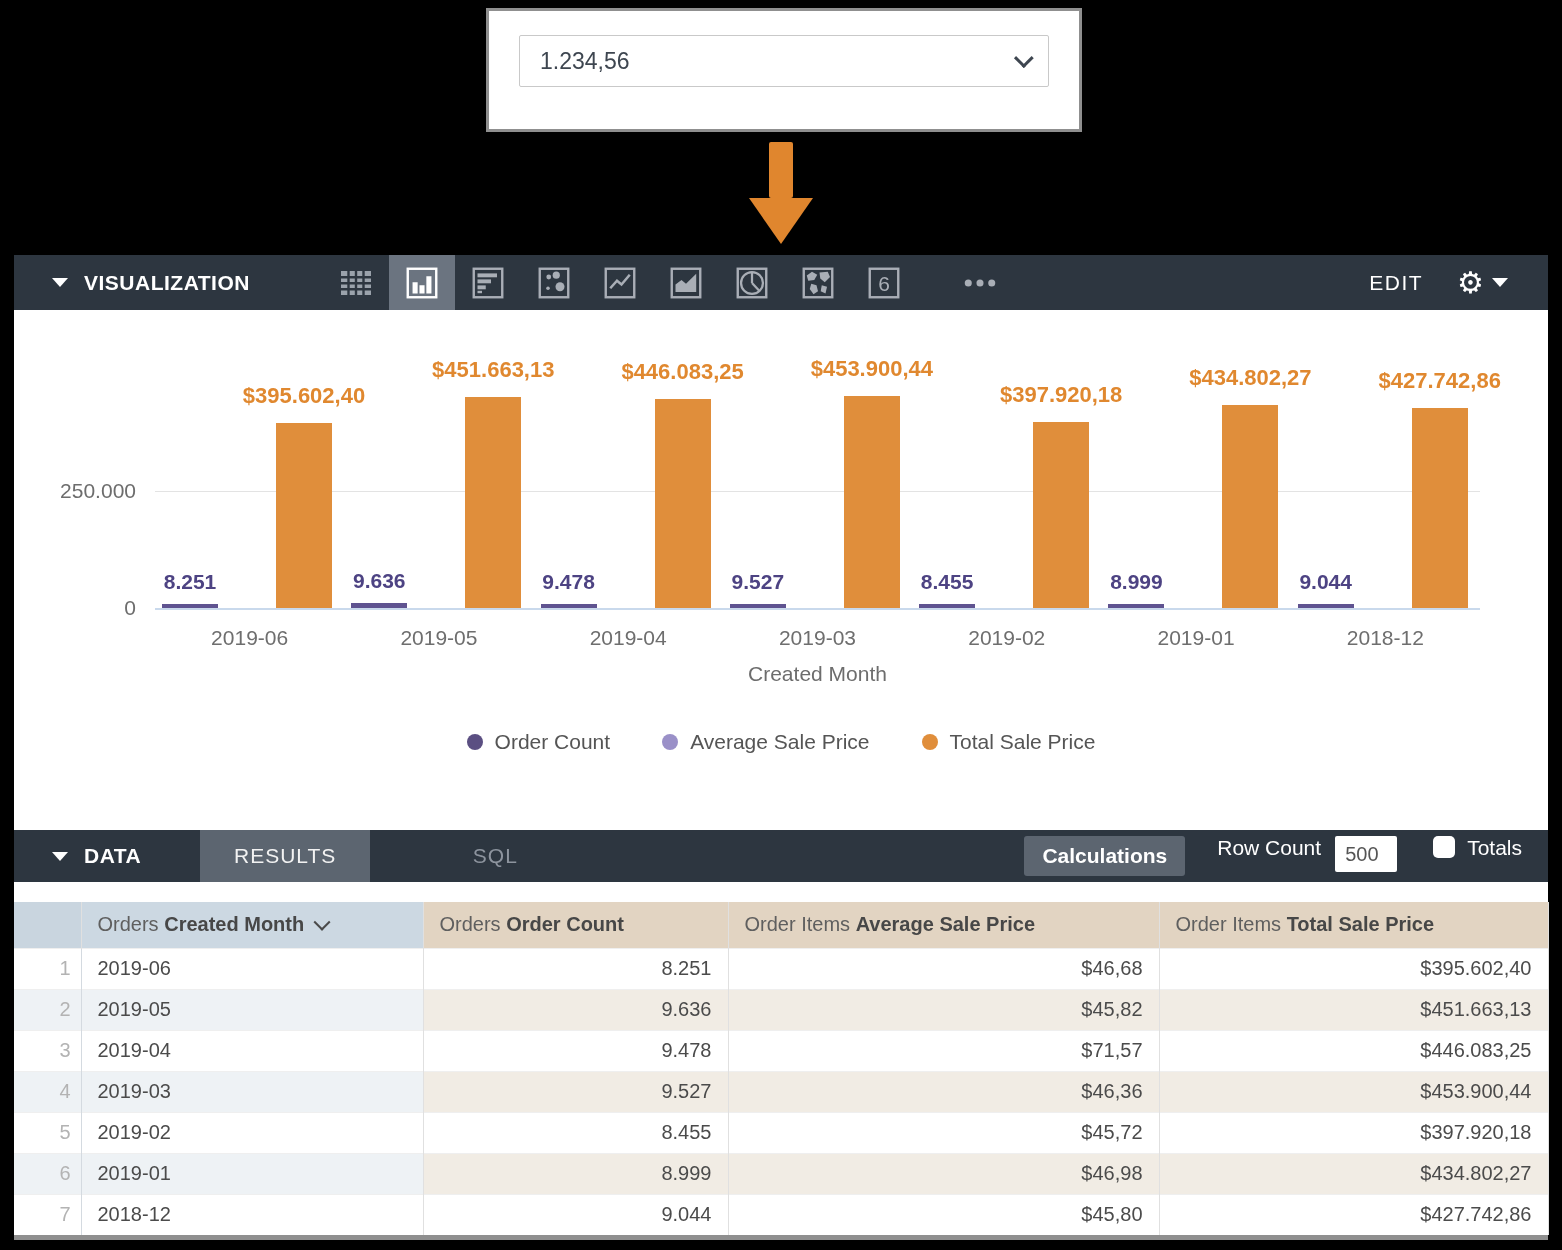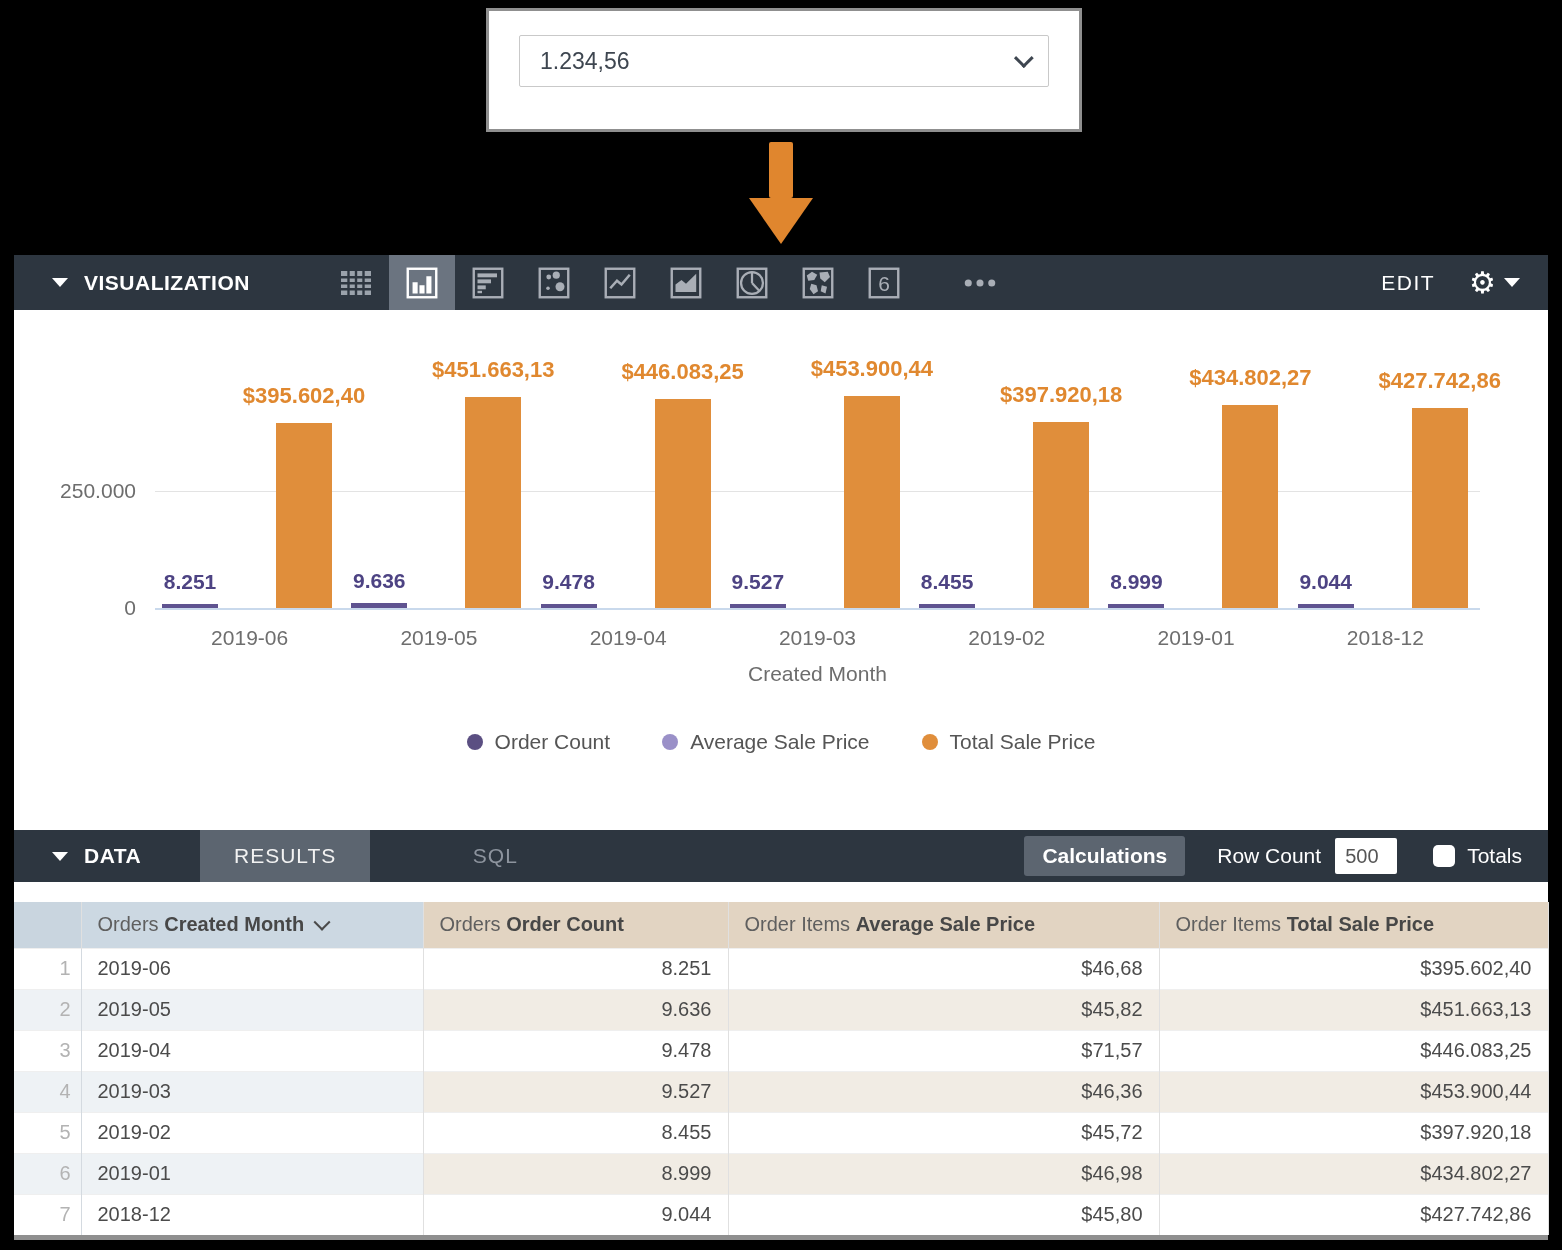--- a/index.html
+++ b/index.html
@@ -35,21 +35,21 @@
   .dark-bar { height:55px; background:#2d3640; display:flex; align-items:center; color:#fff; }
   .caret-down { width:0; height:0; border-left:8px solid transparent; border-right:8px solid transparent;
     border-top:9px solid #fff; margin-right:16px; }
   .bar-title { font-size:21px; font-weight:700; letter-spacing:0.5px; }
 
   .viz-left { display:flex; align-items:center; padding-left:38px; width:309px; }
   .viz-toolbar { display:flex; align-items:center; height:55px; }
   .icon-tile { width:66px; height:55px; display:flex; align-items:center; justify-content:center; cursor:pointer; }
   .icon-tile.selected { background:#6b7480; }
   .icon-tile.more { margin-left:30px; }
-  .viz-right { margin-left:auto; display:flex; align-items:center; padding-right:28px; }
+  .viz-right { margin-left:auto; display:flex; align-items:center; padding-right:40px; }
   .edit-label { font-size:21px; letter-spacing:1.5px; color:#fff; cursor:pointer; margin-right:34px; }
   .gear { font-size:30px; line-height:1; color:#fff; cursor:pointer; }
   .gear-caret { width:0; height:0; border-left:8px solid transparent; border-right:8px solid transparent;
     border-top:9px solid #fff; margin-left:8px; cursor:pointer; }
 
   
   .chart { position:relative; height:520px; background:#fff; }
   .gridline { position:absolute; height:1px; background:#e3e3e3; }
   .zeroline { position:absolute; height:2px; background:#c9d9ec; }
   .ytick { position:absolute; width:122px; text-align:right; font-size:21px; color:#6d6d6d; }
@@ -65,21 +65,21 @@
   .legend-dot { width:16px; height:16px; border-radius:50%; }
   .legend-label { font-size:21px; color:#555; }
 
   
   .data-bar { height:52px; }
   .data-left { display:flex; align-items:center; padding-left:38px; width:186px; }
   .data-tabs { display:flex; height:52px;gap:40px; }
   .data-tab { height:52px; min-width:170px; display:flex; align-items:center; justify-content:center;
     font-size:21px; letter-spacing:1px; padding:0 34px; cursor:pointer; color:#8d949e; }
   .data-tab.active { background:#5c6570; color:#f2f2f2; }
-  .data-right { margin-left:auto; display:flex; align-items:center; padding-right:26px; }
+  .data-right { margin-left:auto; display:flex; align-items:flex-start; padding-right:26px; }
   .calc-btn { background:#5c6570; color:#fff; font-weight:700; font-size:21px;
     padding:8px 18px; border-radius:3px; cursor:pointer; }
   .rowlimit-label { font-size:21px; color:#fff; margin-left:32px; margin-right:14px; }
   .rowlimit-input { width:62px; height:36px; border:none; border-radius:2px; font-size:20px; color:#555;
     padding-left:10px; font-family:inherit; }
   .totals-check { width:22px; height:22px; background:#fff; border-radius:5px; margin-left:36px; margin-right:12px; cursor:pointer; }
   .totals-label { font-size:21px; color:#fff; }
 
   .table-gap { height:20px; background:#fff; }
 

